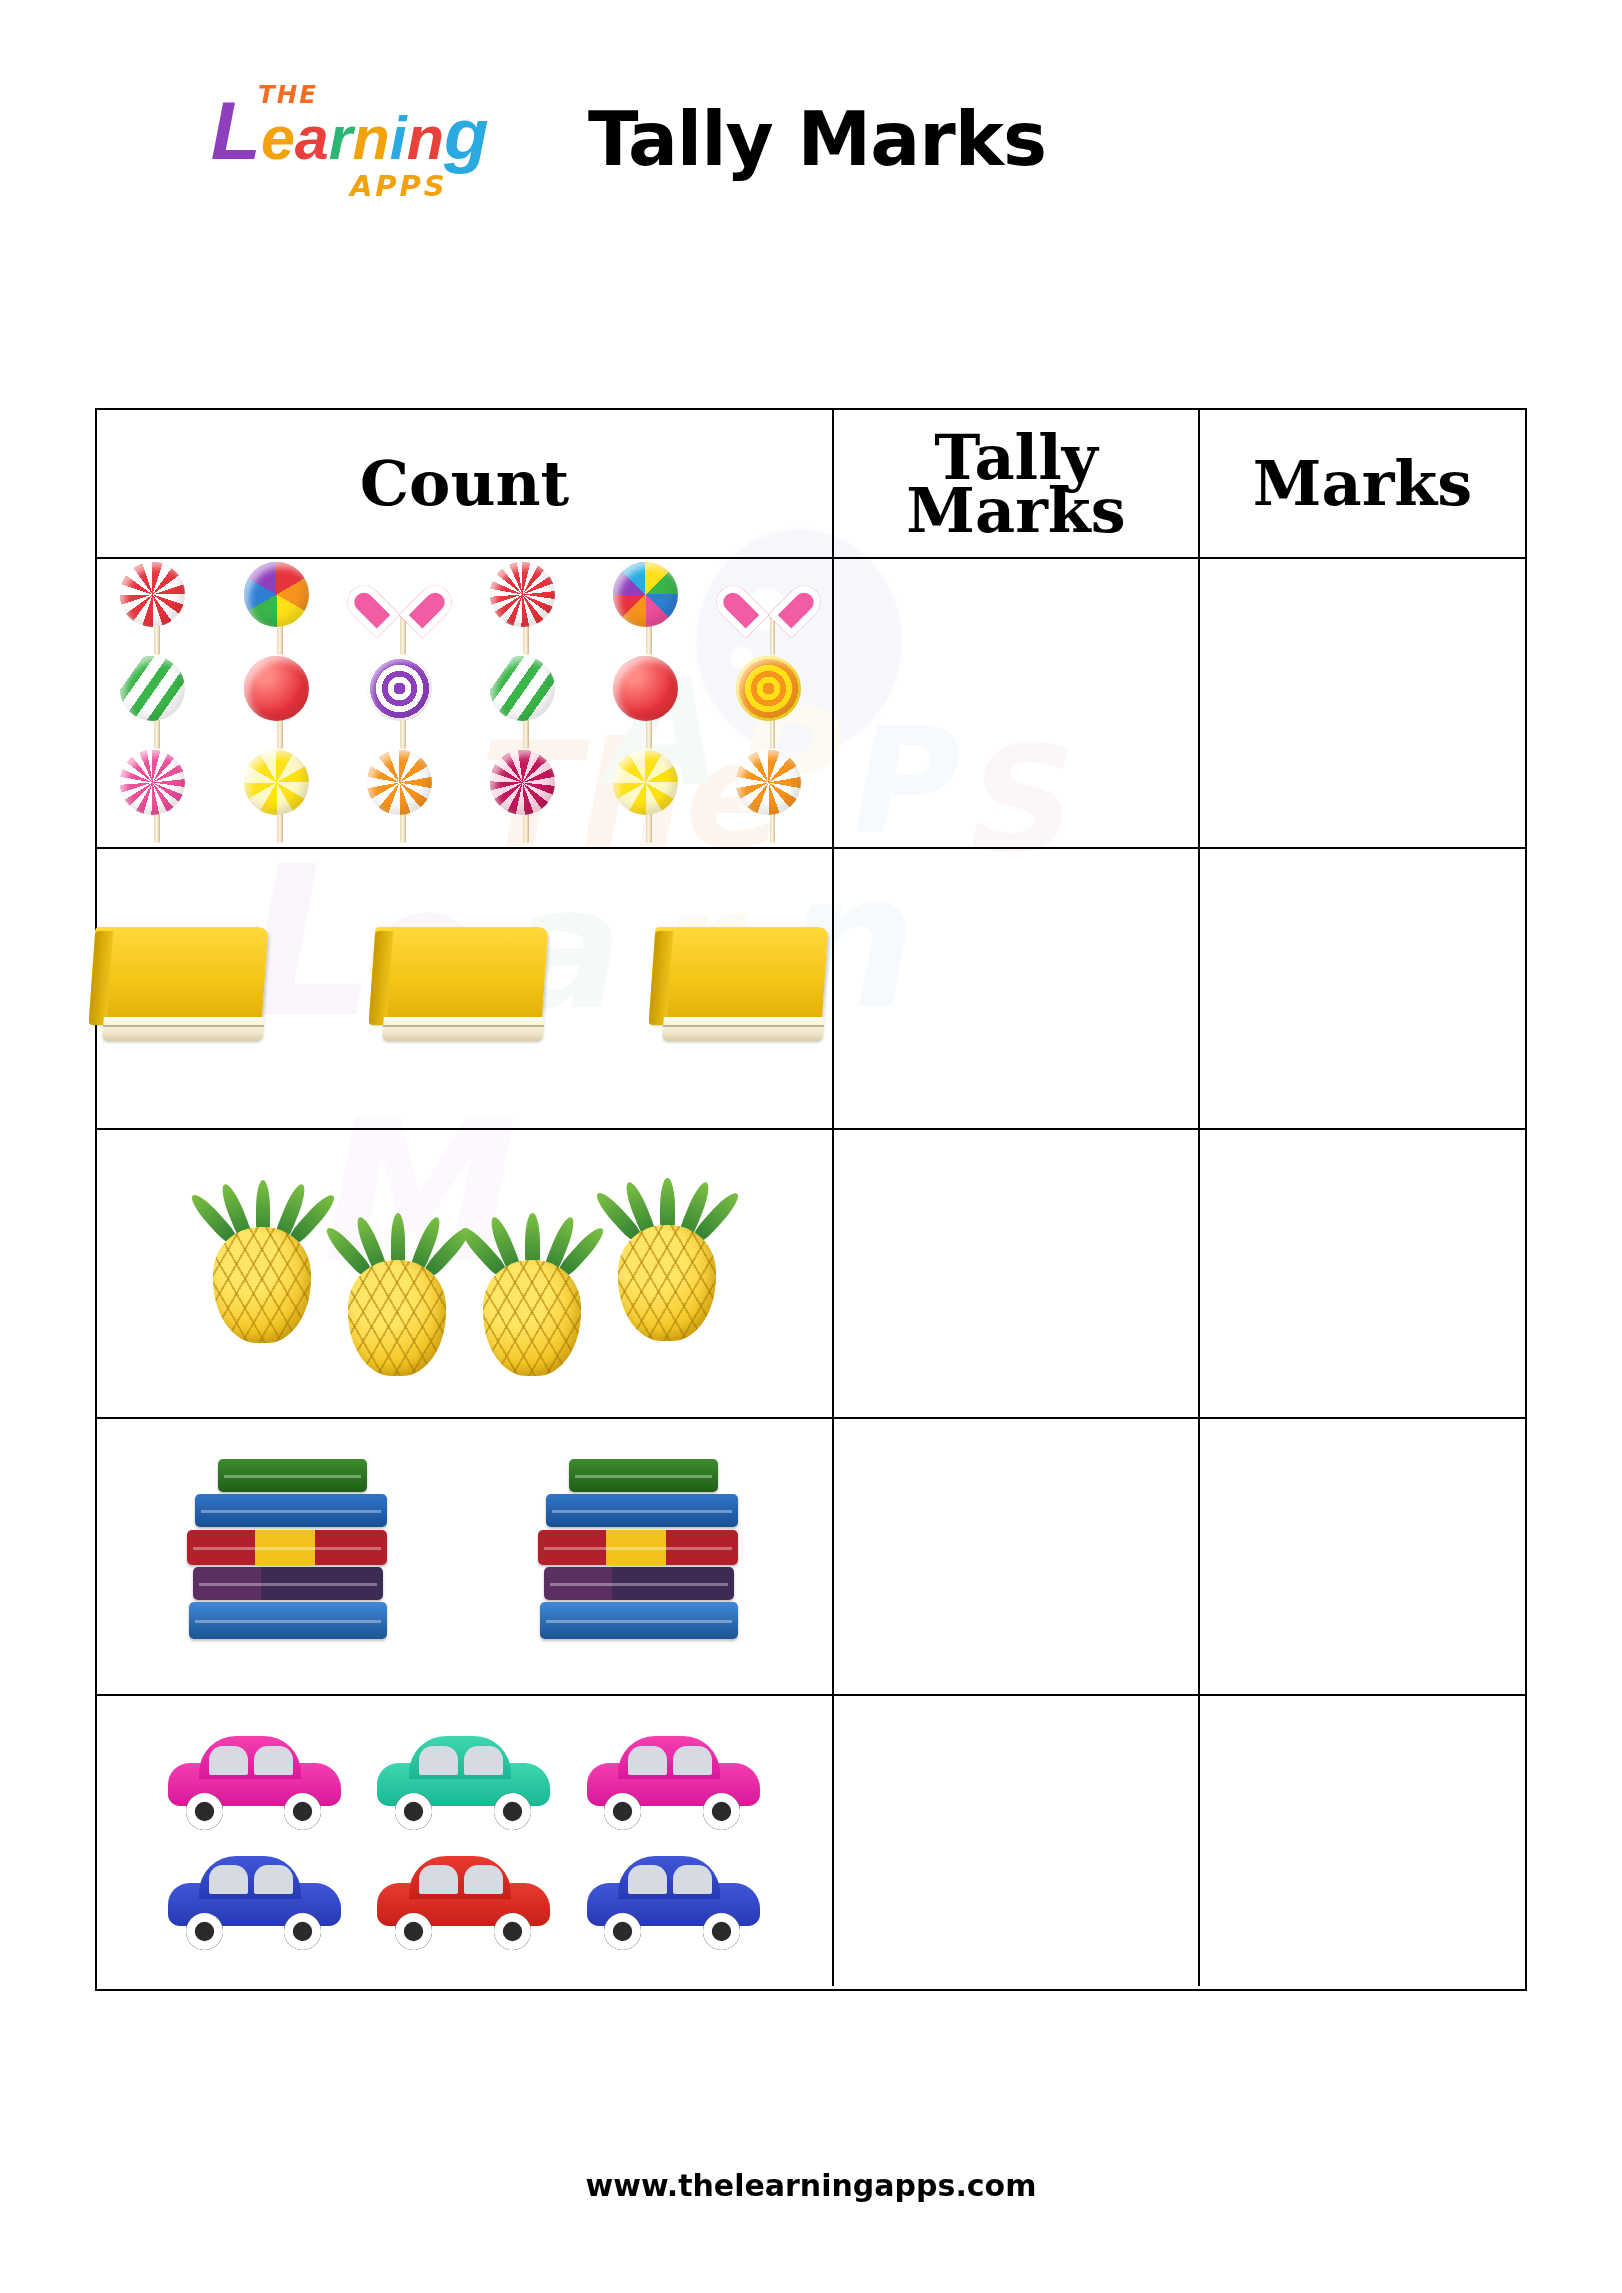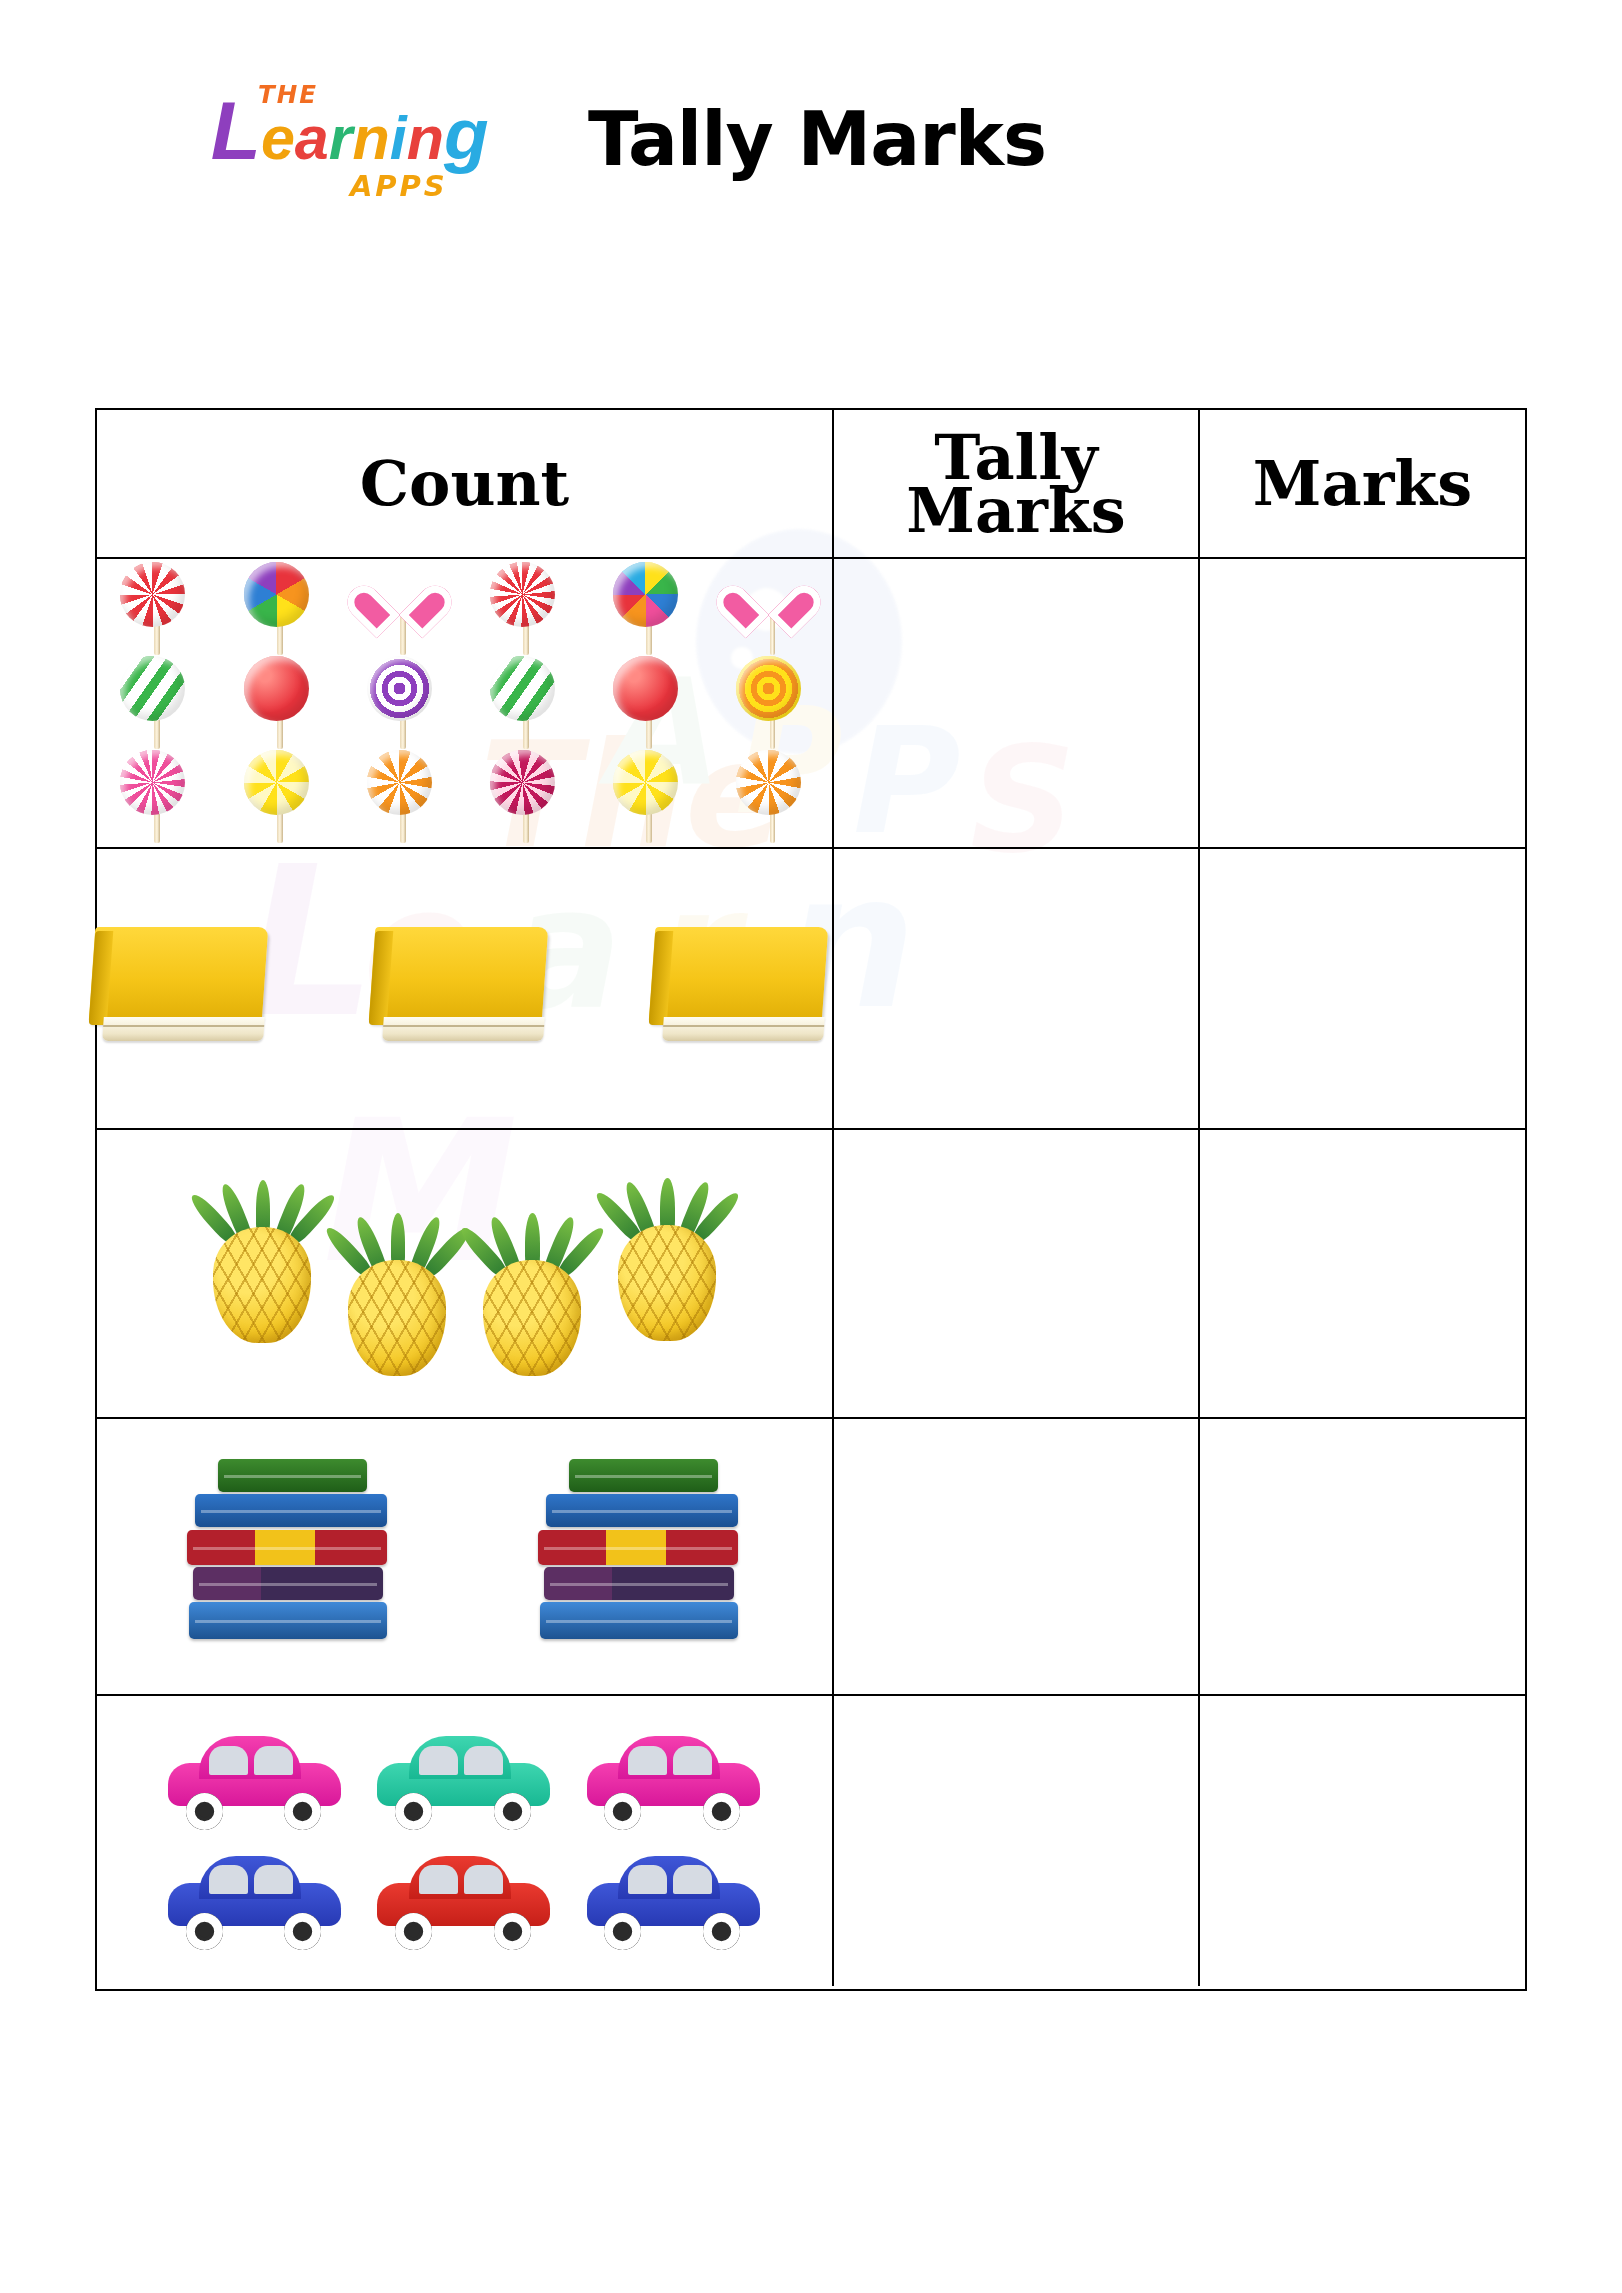--- a/index.html
+++ b/index.html
@@ -688,15 +688,16 @@
             </div>
           </div>
         </div>
       </div>
       <div class="cell-tally"></div>
       <div class="cell-number"></div>
     </div>
 
   </div>
 
+  <div class="footer">www.thelearningapps.com</div>
 
 </div>
 
 
 </body></html>

